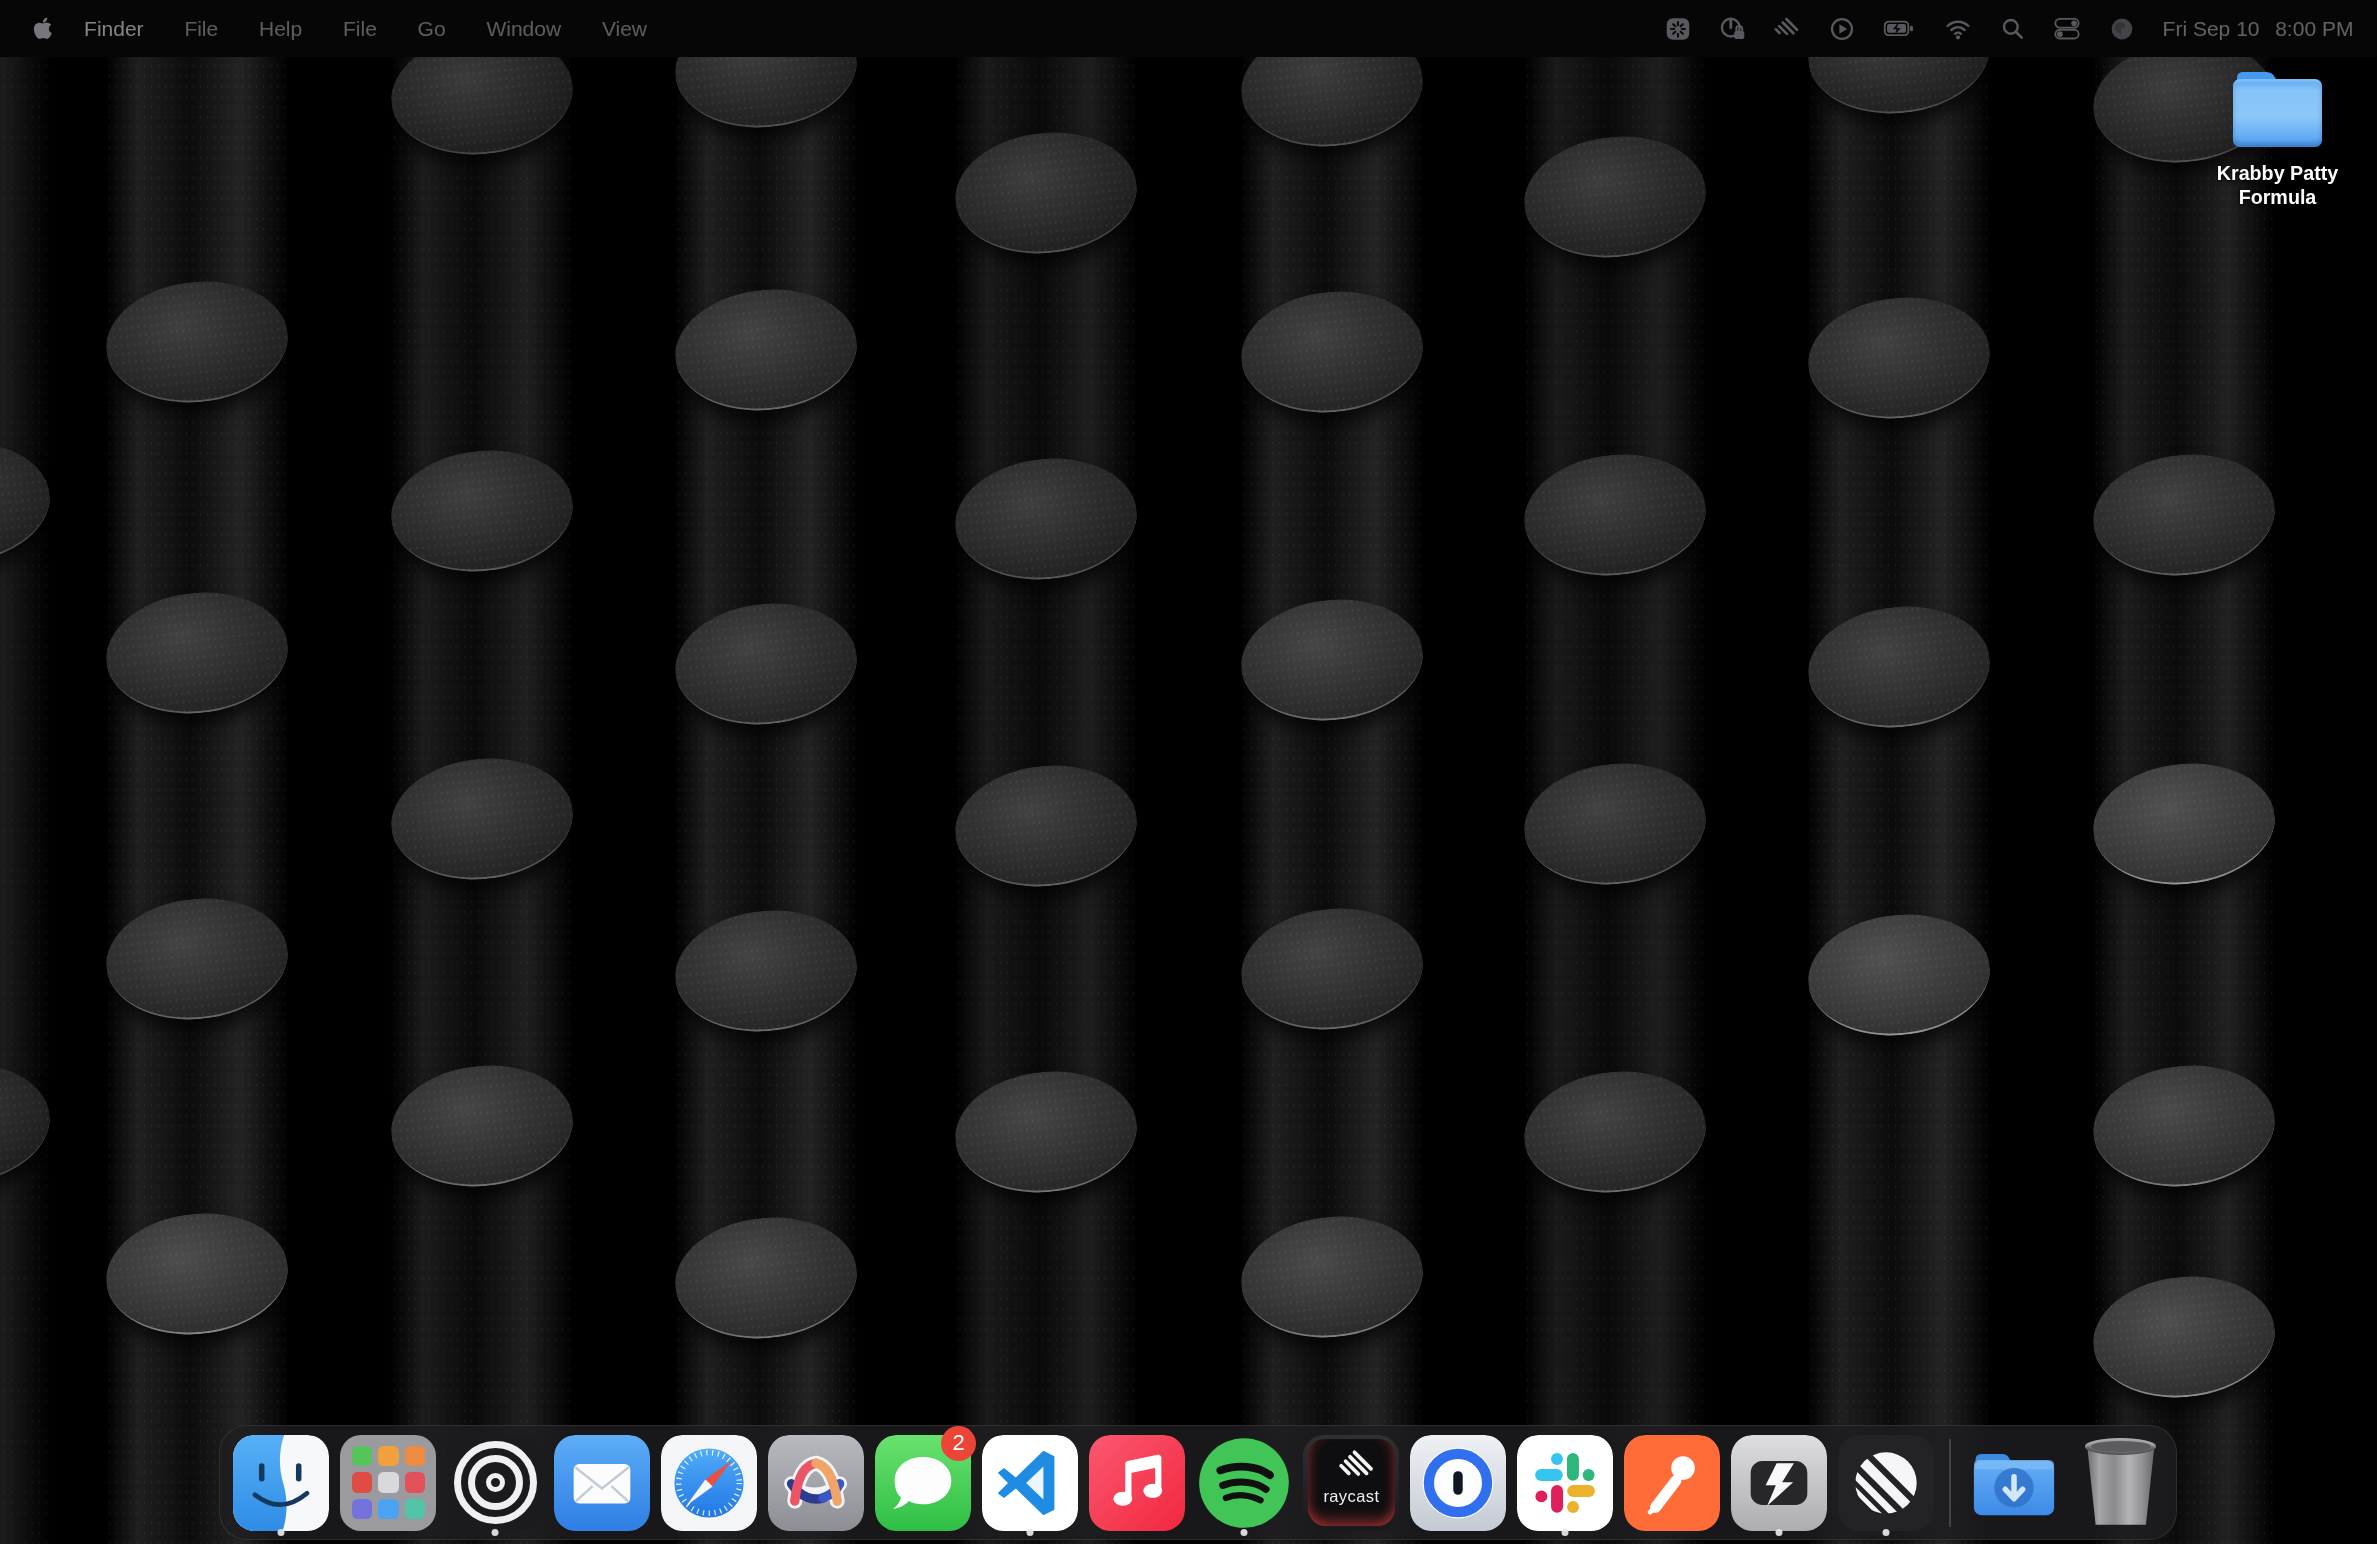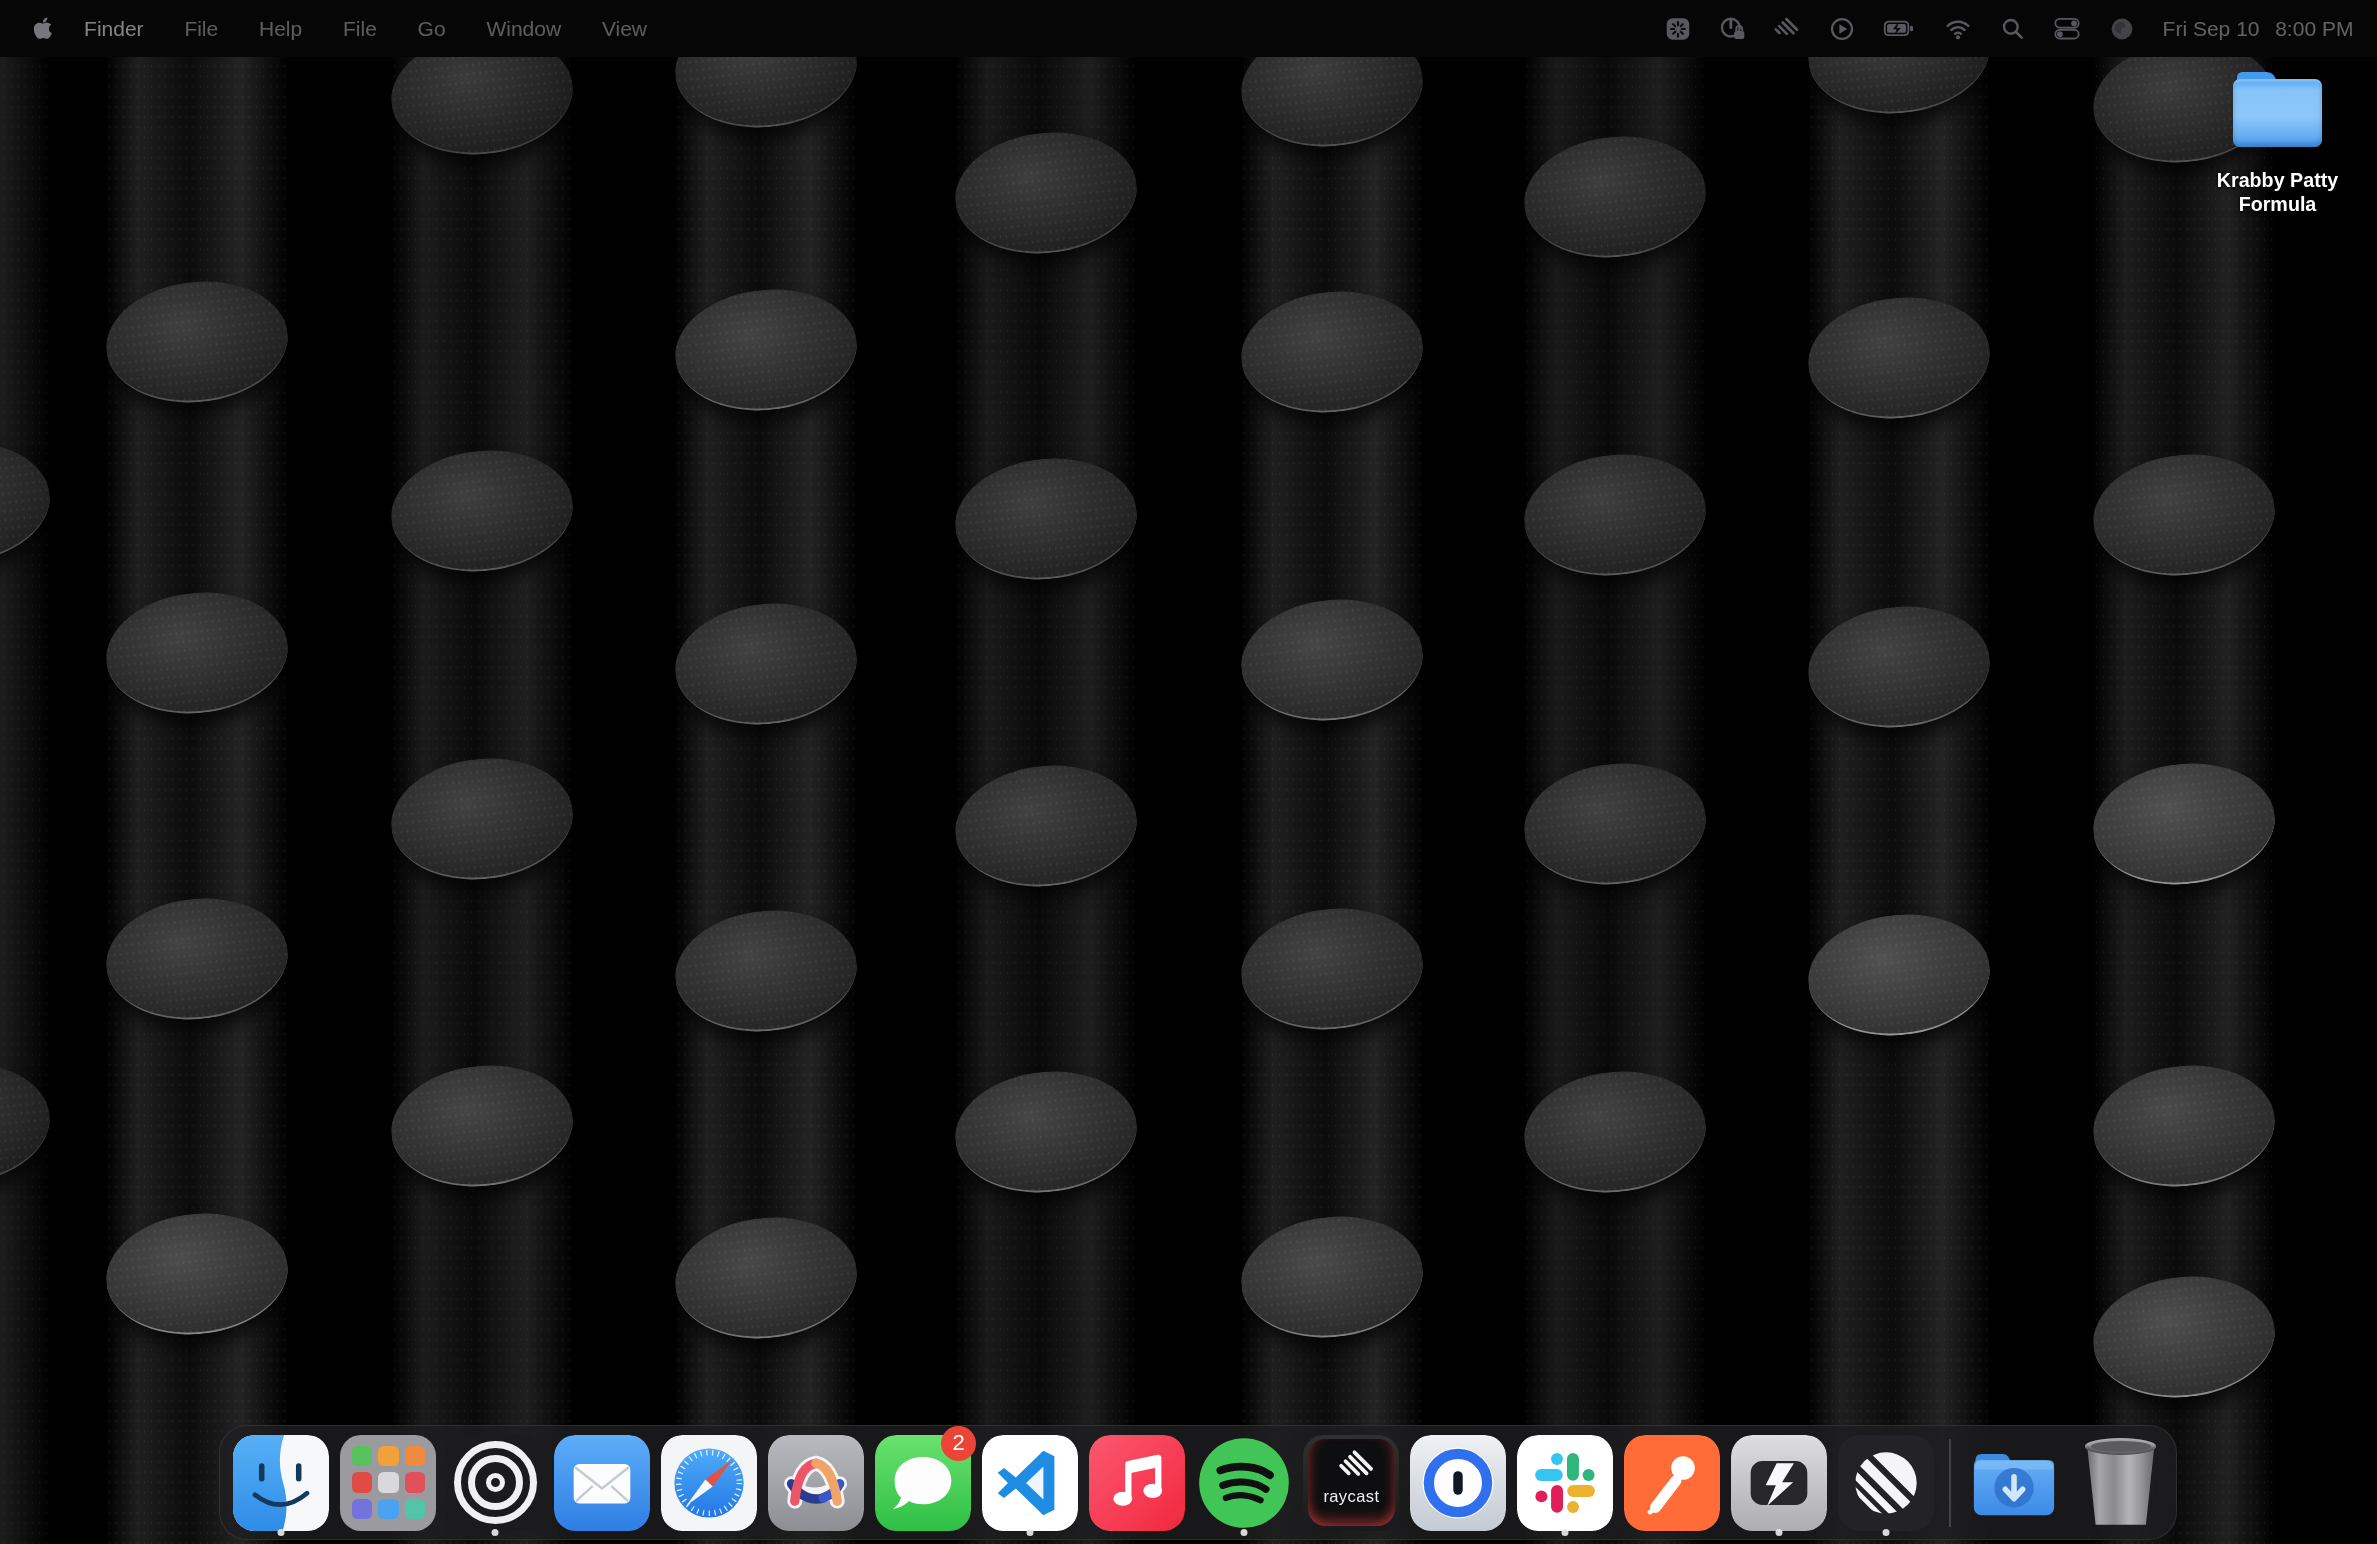--- a/index.html
+++ b/index.html
@@ -37,21 +37,21 @@
   .clock{font-size:21px;color:rgba(235,235,240,.40);display:flex;gap:15.7px;white-space:nowrap}
   
   .desk-folder{position:absolute;left:2195px;top:72px;width:165px;z-index:10;
     display:flex;flex-direction:column;align-items:center;cursor:default}
   .folder-icon{position:relative;width:93px;height:77px}
   .folder-tab{position:absolute;top:0;left:5.5px;width:39px;height:17.3px;
     border-radius:5.5px 9.4px 0 0;background:#449BEE}
   .folder-body{position:absolute;top:7px;left:1.6px;right:1.6px;height:68px;border-radius:7px;
     background:linear-gradient(180deg,#55A6F0 0%,#86C3F8 16%,#8CC7F8 55%,#67AFF3 83%,#4FA0EE 100%);
     box-shadow:inset 0 -3.9px 5.5px rgba(18,76,152,.38), inset 0 2.4px 1.6px rgba(255,255,255,.28)}
-  .folder-label{margin-top:19px;width:165px;text-align:center;font-size:19.7px;font-weight:bold;
+  .folder-label{margin-top:12px;width:165px;text-align:center;font-size:19.7px;font-weight:bold;
     line-height:1.22;color:#fff;text-shadow:0 0.8px 2.4px rgba(0,0,0,.95),0 0 6.3px rgba(0,0,0,.55)}
   
   #dock{position:absolute;left:219px;top:1425px;width:1958px;height:115px;z-index:40;
     background:rgba(30,30,33,.80);border:0.8px solid rgba(255,255,255,.09);
     border-radius:28px;display:flex;align-items:center;padding:0 7.9px;box-sizing:border-box}
   .dock-item{position:relative;width:96px;height:110px;margin:0 5.5px;
     display:flex;align-items:center;justify-content:center;flex:none}
   .ic{width:96px;height:96px;position:relative;border-radius:21px}
   .ic svg{display:block}
   .run-dot{position:absolute;bottom:1.6px;left:50%;transform:translateX(-50%);

